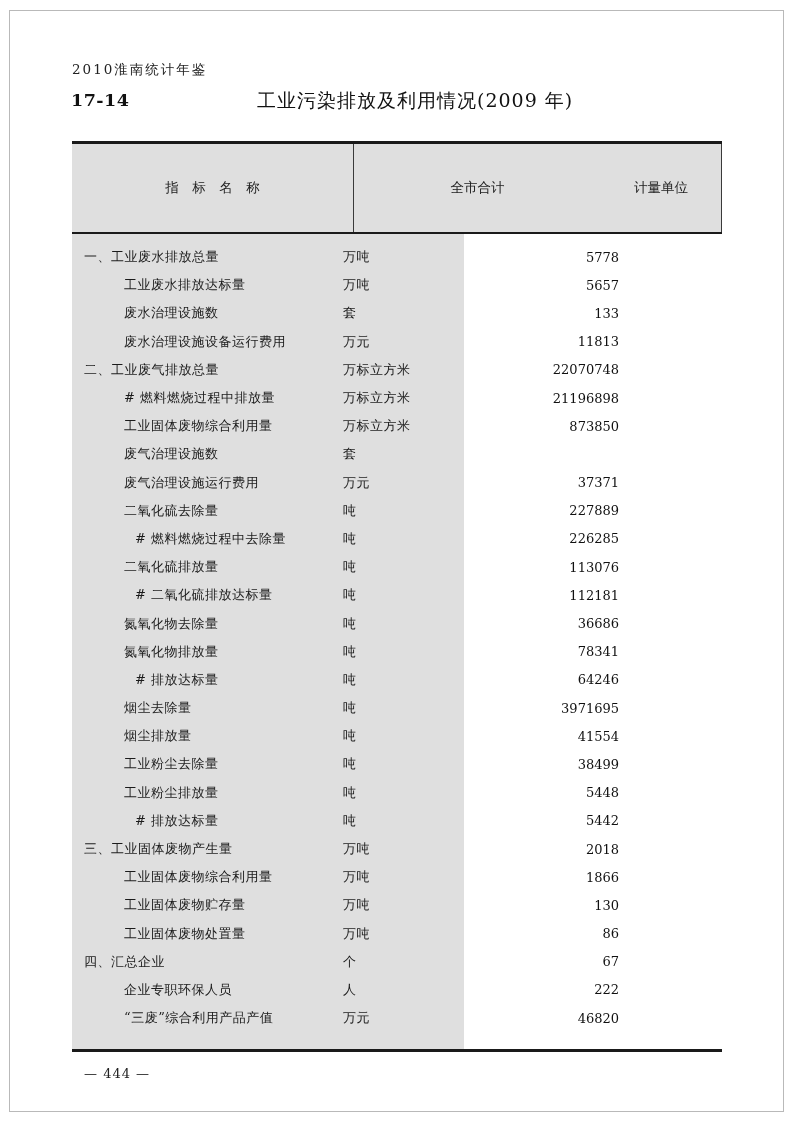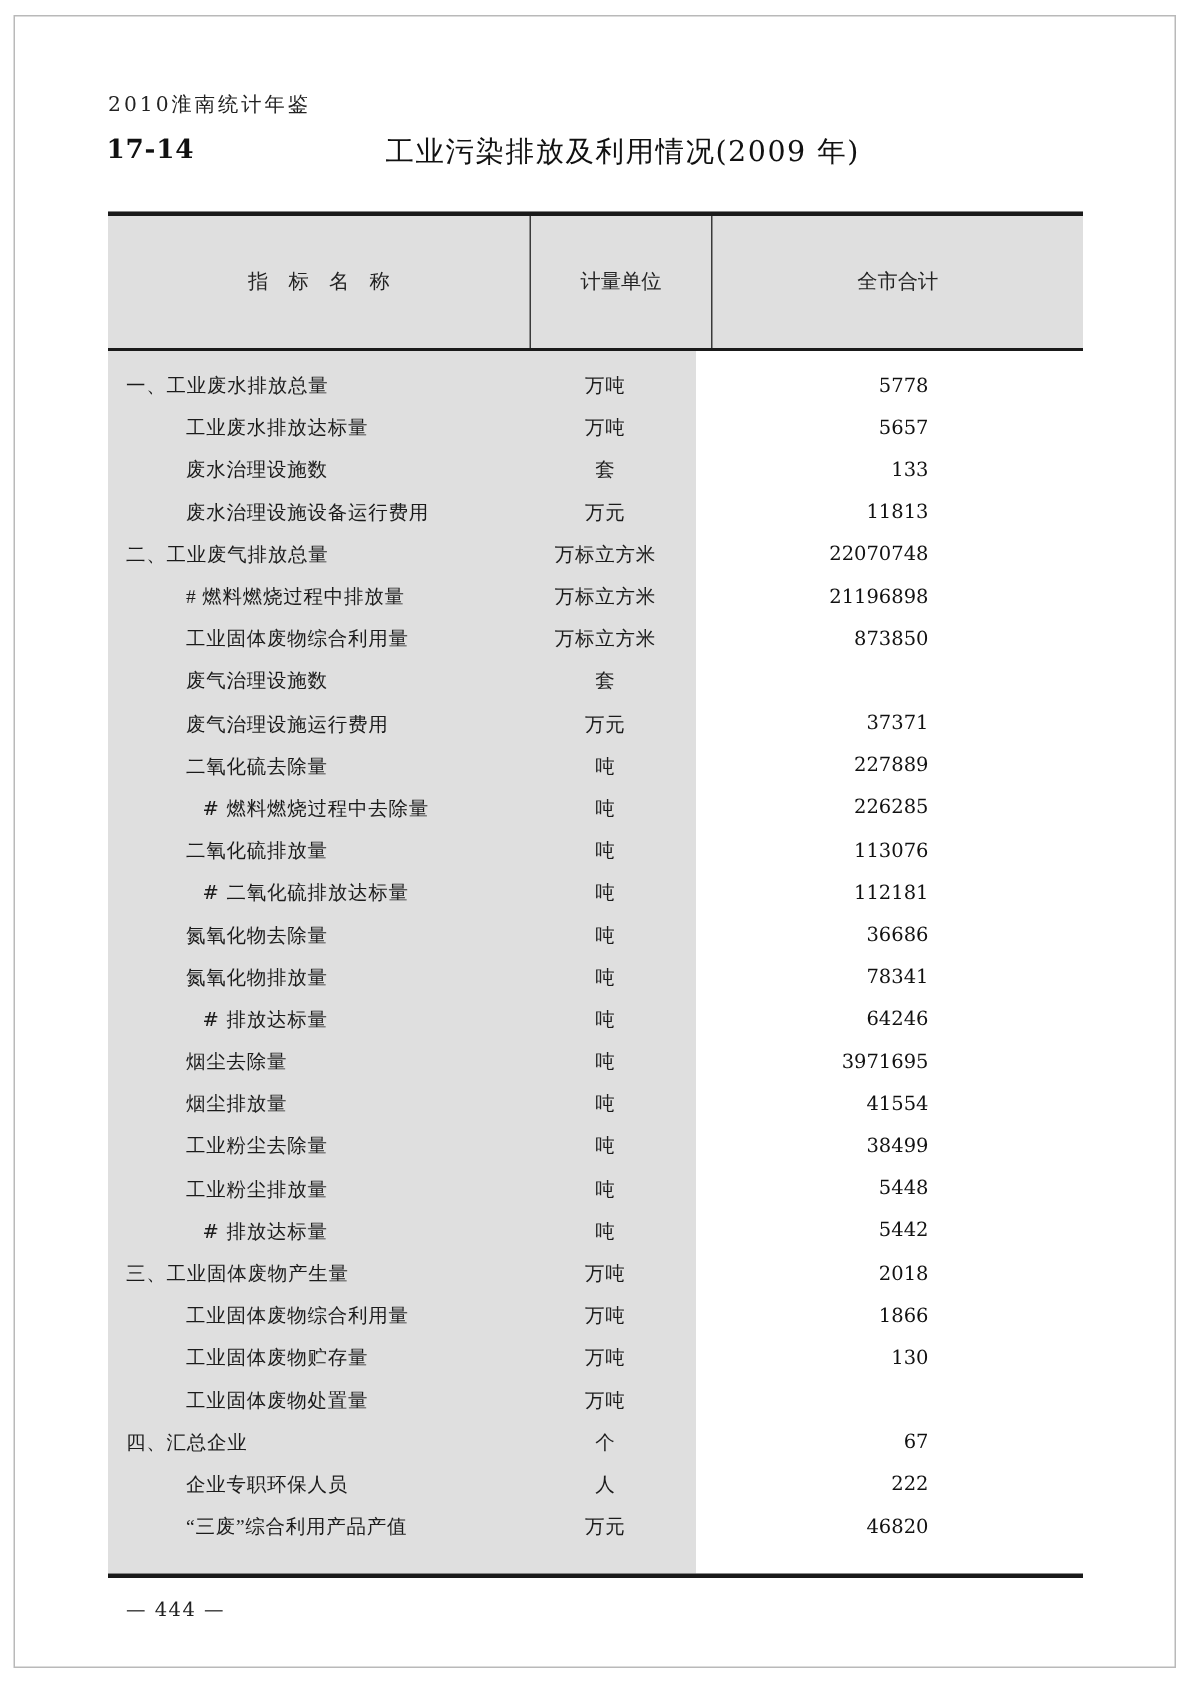--- a/index.html
+++ b/index.html
@@ -77,25 +77,25 @@
     font-size: 13px;
   }
   .td { box-sizing: border-box; }
   .td-indicator {
     width: 271px;
     padding-left: 12px;
     letter-spacing: 0.5px;
     white-space: nowrap;
     overflow: hidden;
   }
-  .indent-2 .td-indicator { padding-left: 52px; font-family: Liberation Serif, serif; }
+  .indent-2 .td-indicator { padding-left: 52px; }
   .indent-3 .td-indicator { padding-left: 63px; }
   .td-unit {
     width: 121px;
-    text-align: center;
+    text-align: left;
     letter-spacing: 0.5px;
   }
   .td-value {
     flex: 1;
     text-align: right;
     padding-right: 103px;
     font-size: 13px;
     color: #111;
   }
   .page-number {
@@ -113,22 +113,22 @@
 
 <div class="yearbook-header">2010淮南统计年鉴</div>
 
 <div class="table-no">17-14</div>
 
 <div class="table-title">工业污染排放及利用情况(2009 年)</div>
 
 <div class="stat-table">
   <div class="thead">
     <div class="th th-indicator">指　标　名　称</div>
+    <div class="th th-total">全市合计</div>
     <div class="th th-unit">计量单位</div>
-    <div class="th th-total">全市合计</div>
   </div>
   <div class="tbody">
       <div class="trow indent-1">
         <div class="td td-indicator">一、工业废水排放总量</div>
         <div class="td td-unit">万吨</div>
         <div class="td td-value">5778</div>
       </div>
       <div class="trow indent-2">
         <div class="td td-indicator">工业废水排放达标量</div>
         <div class="td td-unit">万吨</div>
@@ -239,20 +239,21 @@
         <div class="td td-value">1866</div>
       </div>
       <div class="trow indent-2">
         <div class="td td-indicator">工业固体废物贮存量</div>
         <div class="td td-unit">万吨</div>
         <div class="td td-value">130</div>
       </div>
       <div class="trow indent-2">
         <div class="td td-indicator">工业固体废物处置量</div>
         <div class="td td-unit">万吨</div>
+        <div class="td td-value">86</div>
       </div>
       <div class="trow indent-1">
         <div class="td td-indicator">四、汇总企业</div>
         <div class="td td-unit">个</div>
         <div class="td td-value">67</div>
       </div>
       <div class="trow indent-2">
         <div class="td td-indicator">企业专职环保人员</div>
         <div class="td td-unit">人</div>
         <div class="td td-value">222</div>

